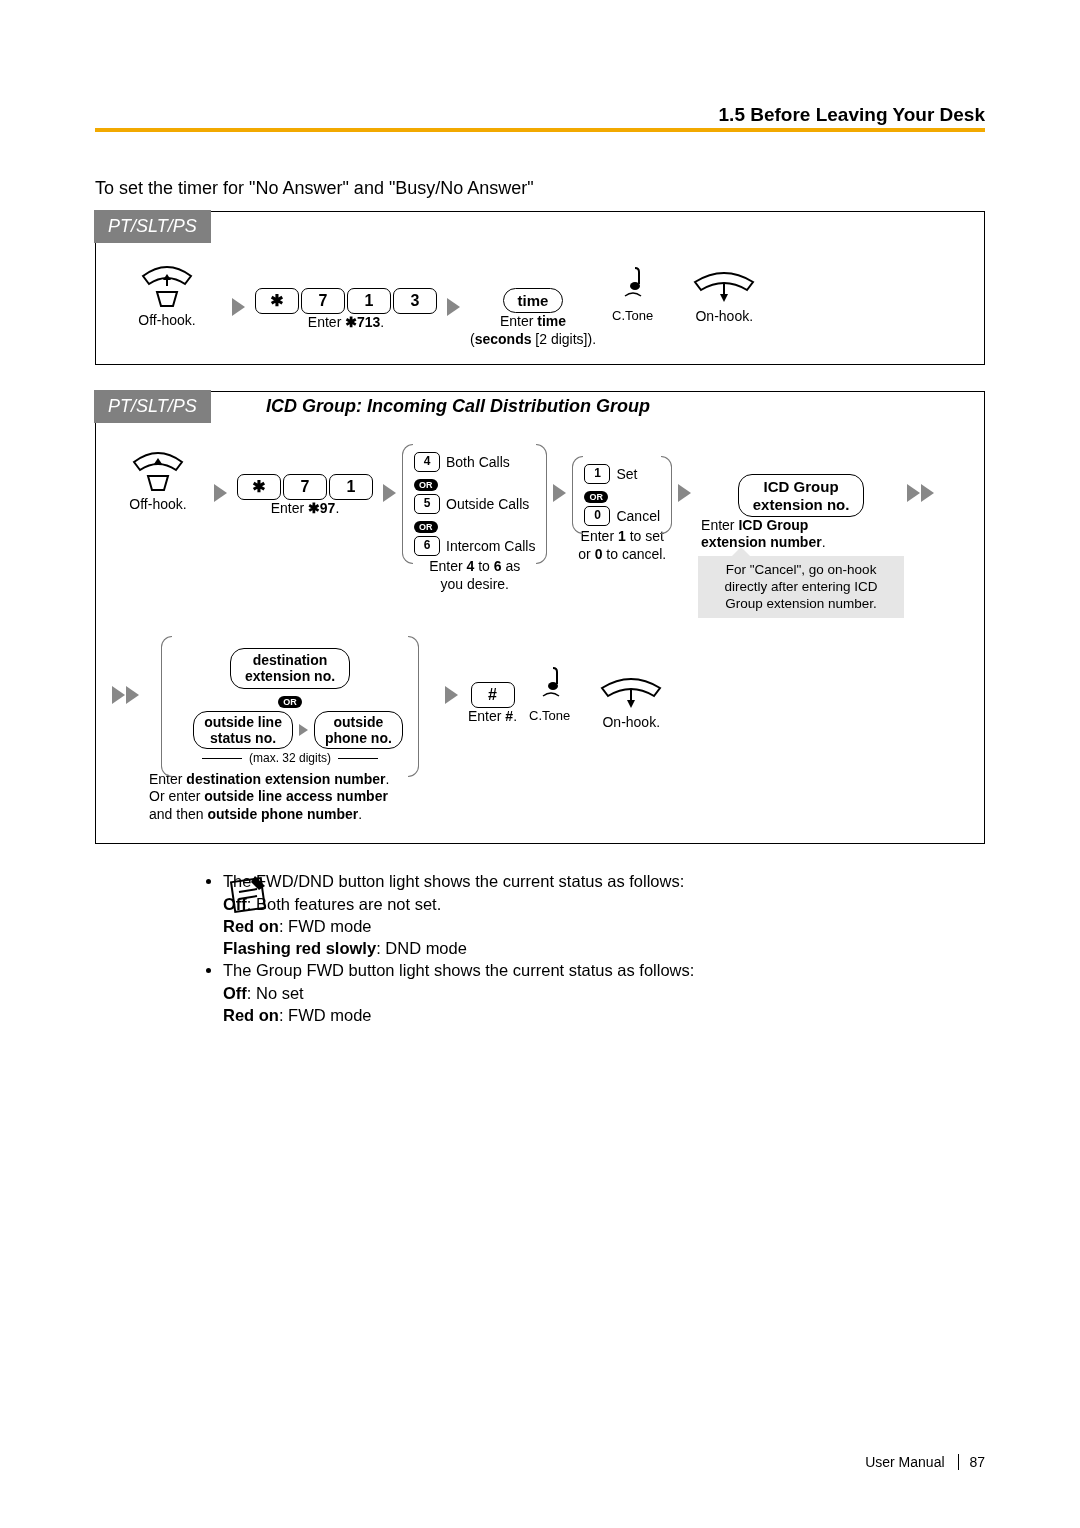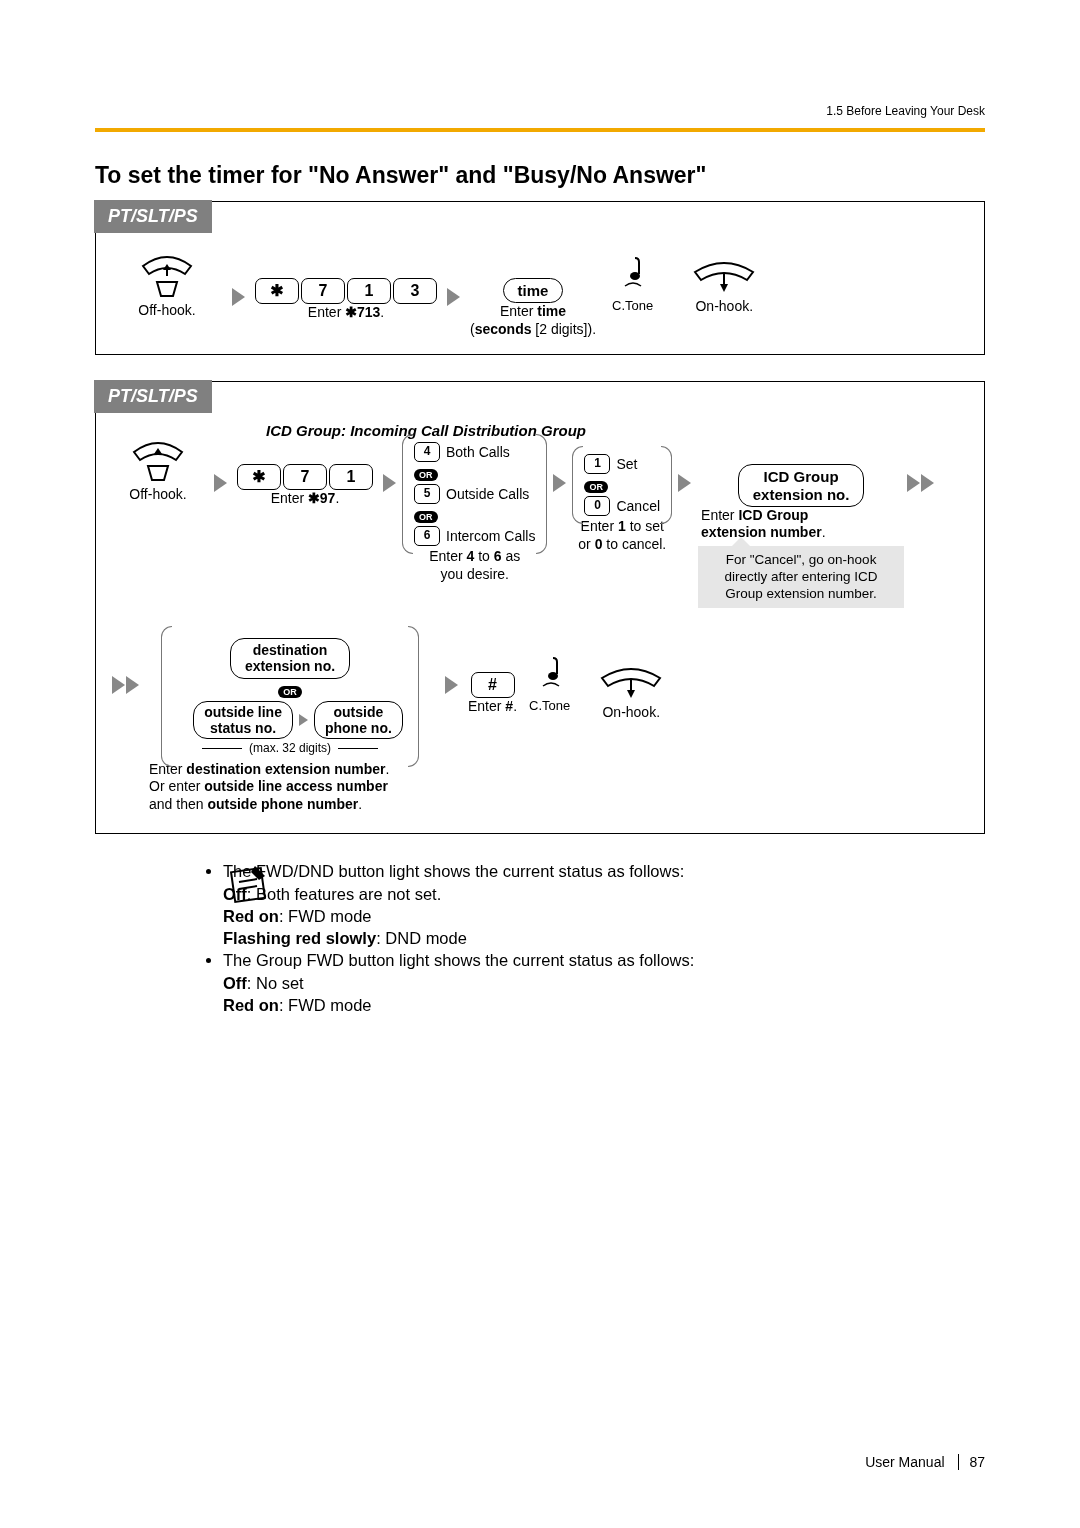--- a/index.html
+++ b/index.html
@@ -23,54 +23,53 @@
     position: absolute;
     left: 95px;
     right: 95px;
     top: 128px;
     border-bottom: 4px solid #f2a900;
   }
   .header-text {
     position: absolute;
     right: 95px;
     top: 104px;
-    font-size: 12px;
+    font-size: 19px;
+    font-weight: bold;
+  }
+  .section-title {
+    font-size: 18px;
     font-weight: normal;
-  }
-  .section-title {
-    font-size: 23px;
-    font-weight: bold;
-    margin-top: 14px;
+    margin-top: 30px;
     margin-bottom: 12px;
   }
   .proc-box {
     border: 1.5px solid #000;
     position: relative;
     padding: 36px 16px 16px 16px;
     margin-bottom: 26px;
   }
   .proc-tag {
     position: absolute;
     top: -2px;
     left: -2px;
     background: #808080;
     color: #fff;
-    font-weight: bold;
+    font-weight: normal;
     font-style: italic;
     font-size: 18px;
     padding: 6px 14px;
   }
   .proc-subtitle {
     position: absolute;
     top: 4px;
     left: 170px;
-    font-size: 15px;
+    font-size: 18px;
     font-weight: bold;
     font-style: italic;
-    margin-top: 36px;
   }
   .flow-row {
     display: flex;
     align-items: flex-start;
     gap: 6px;
     flex-wrap: nowrap;
   }
   .flow-col {
     display: flex;
     flex-direction: column;

